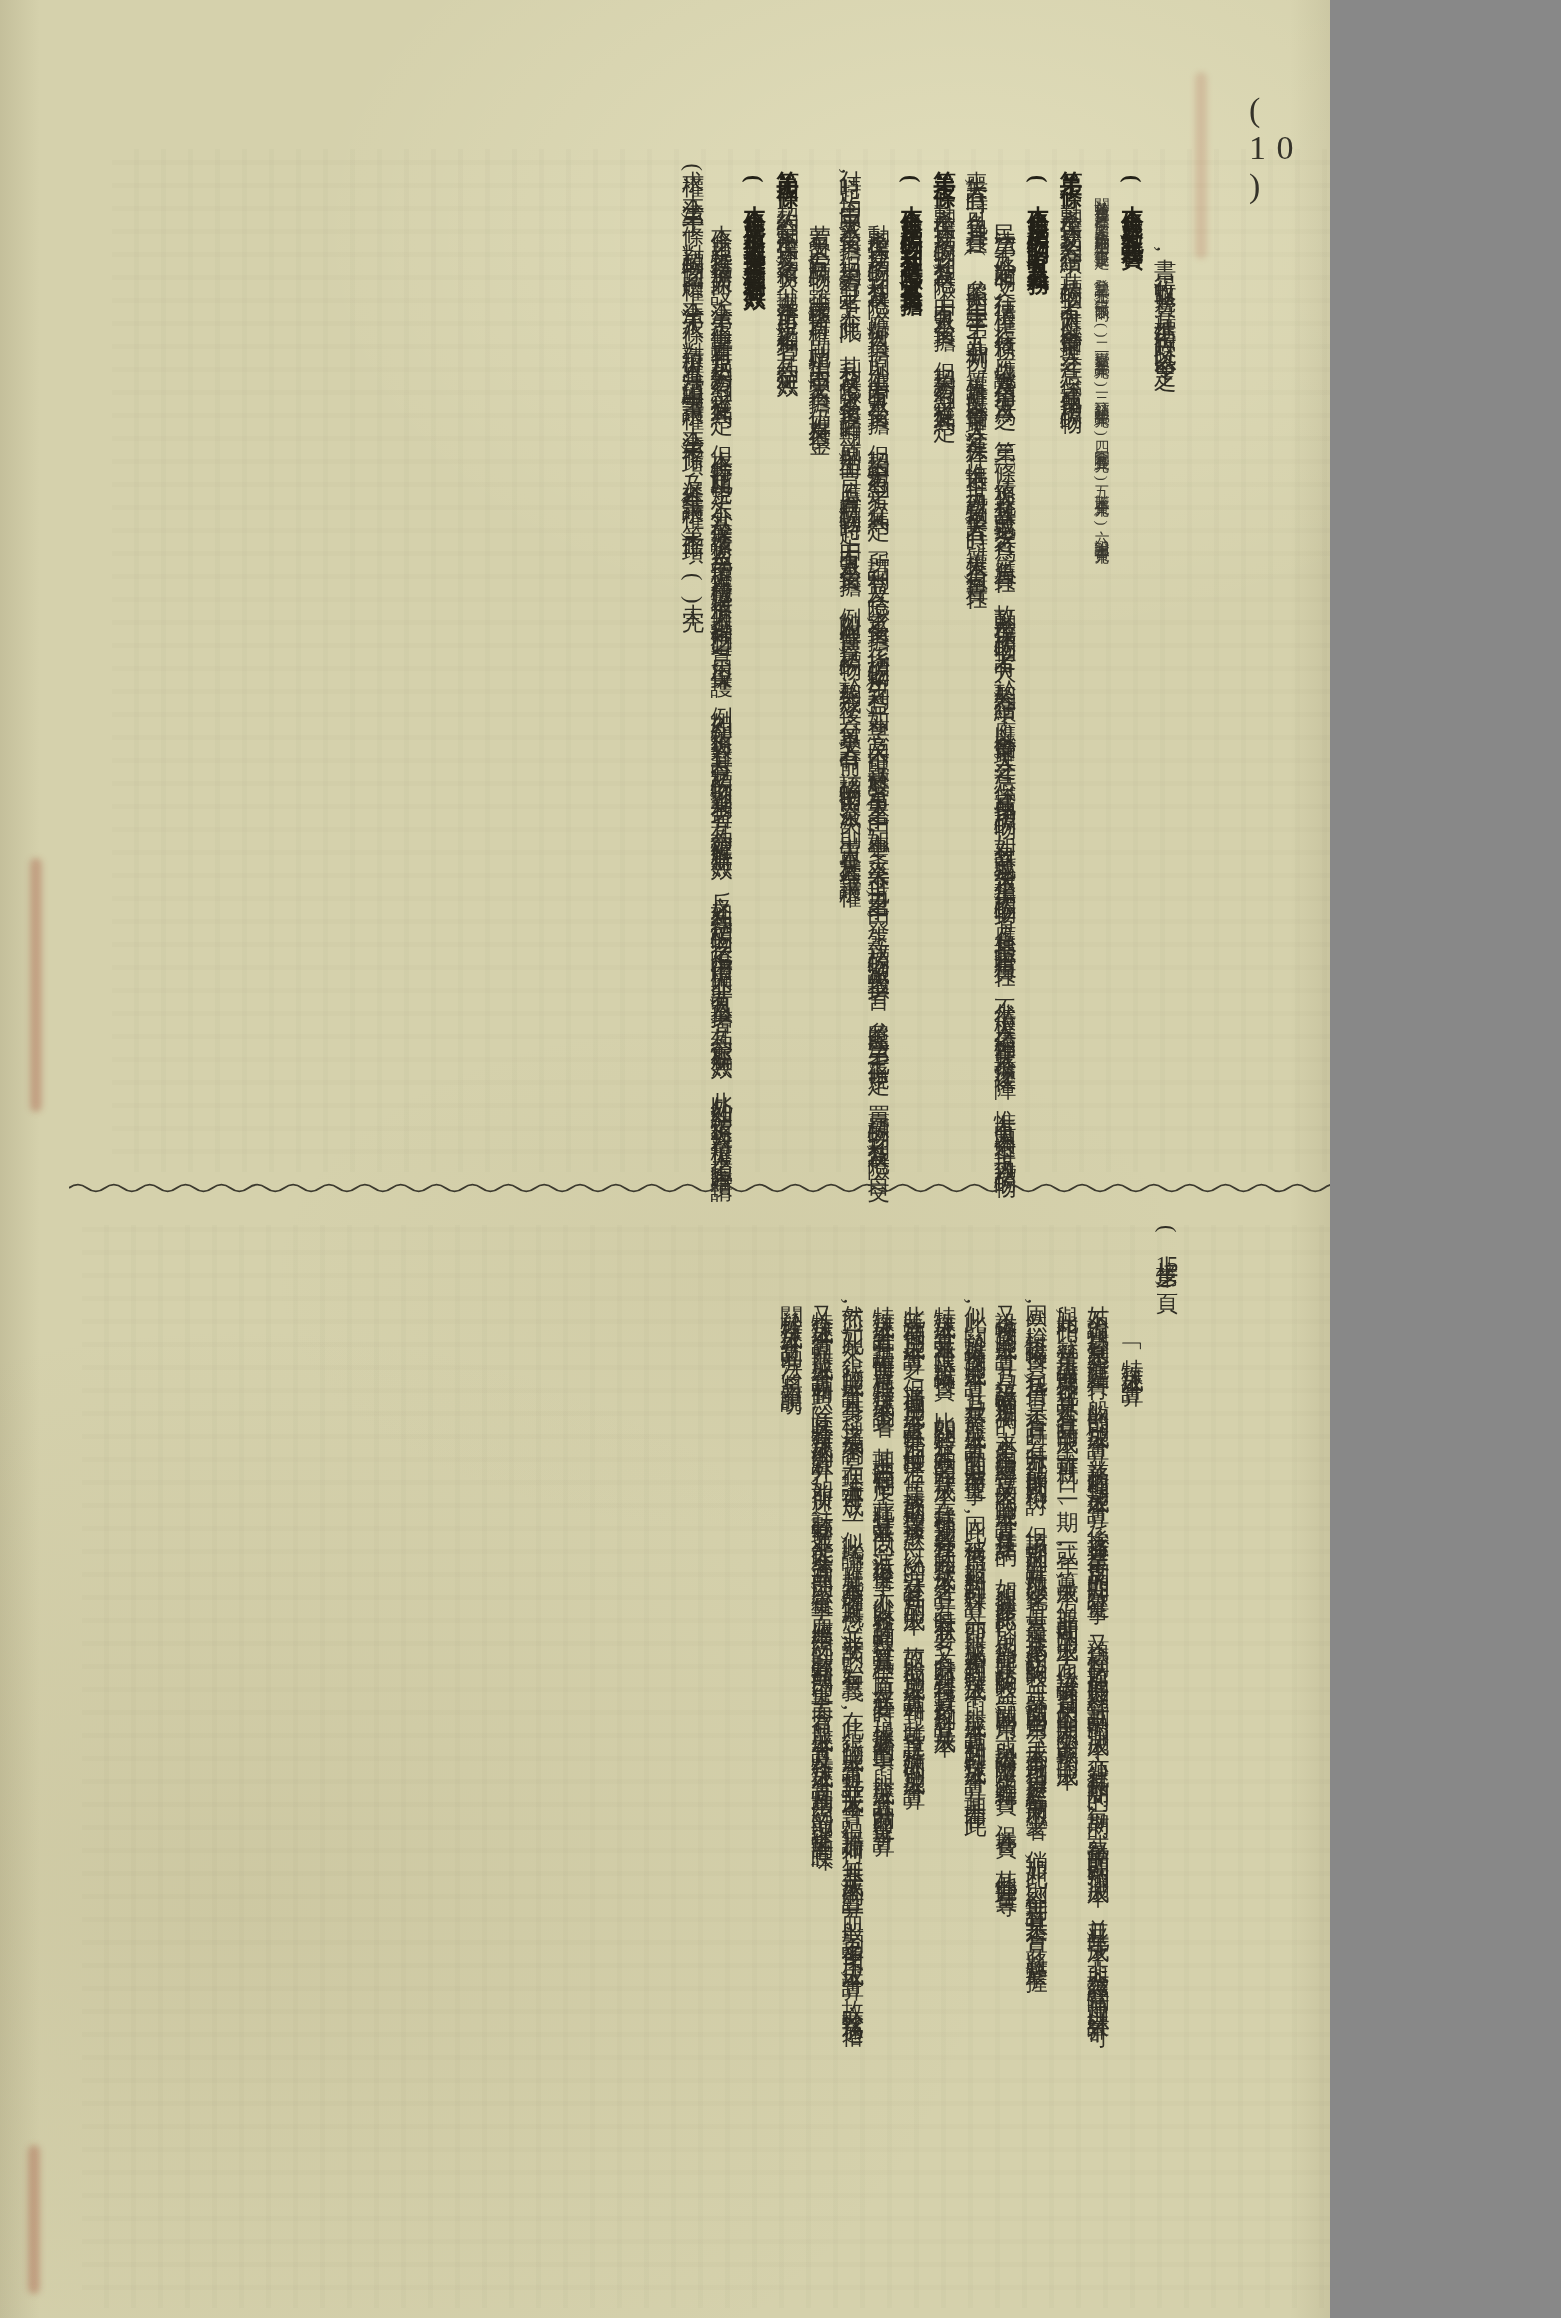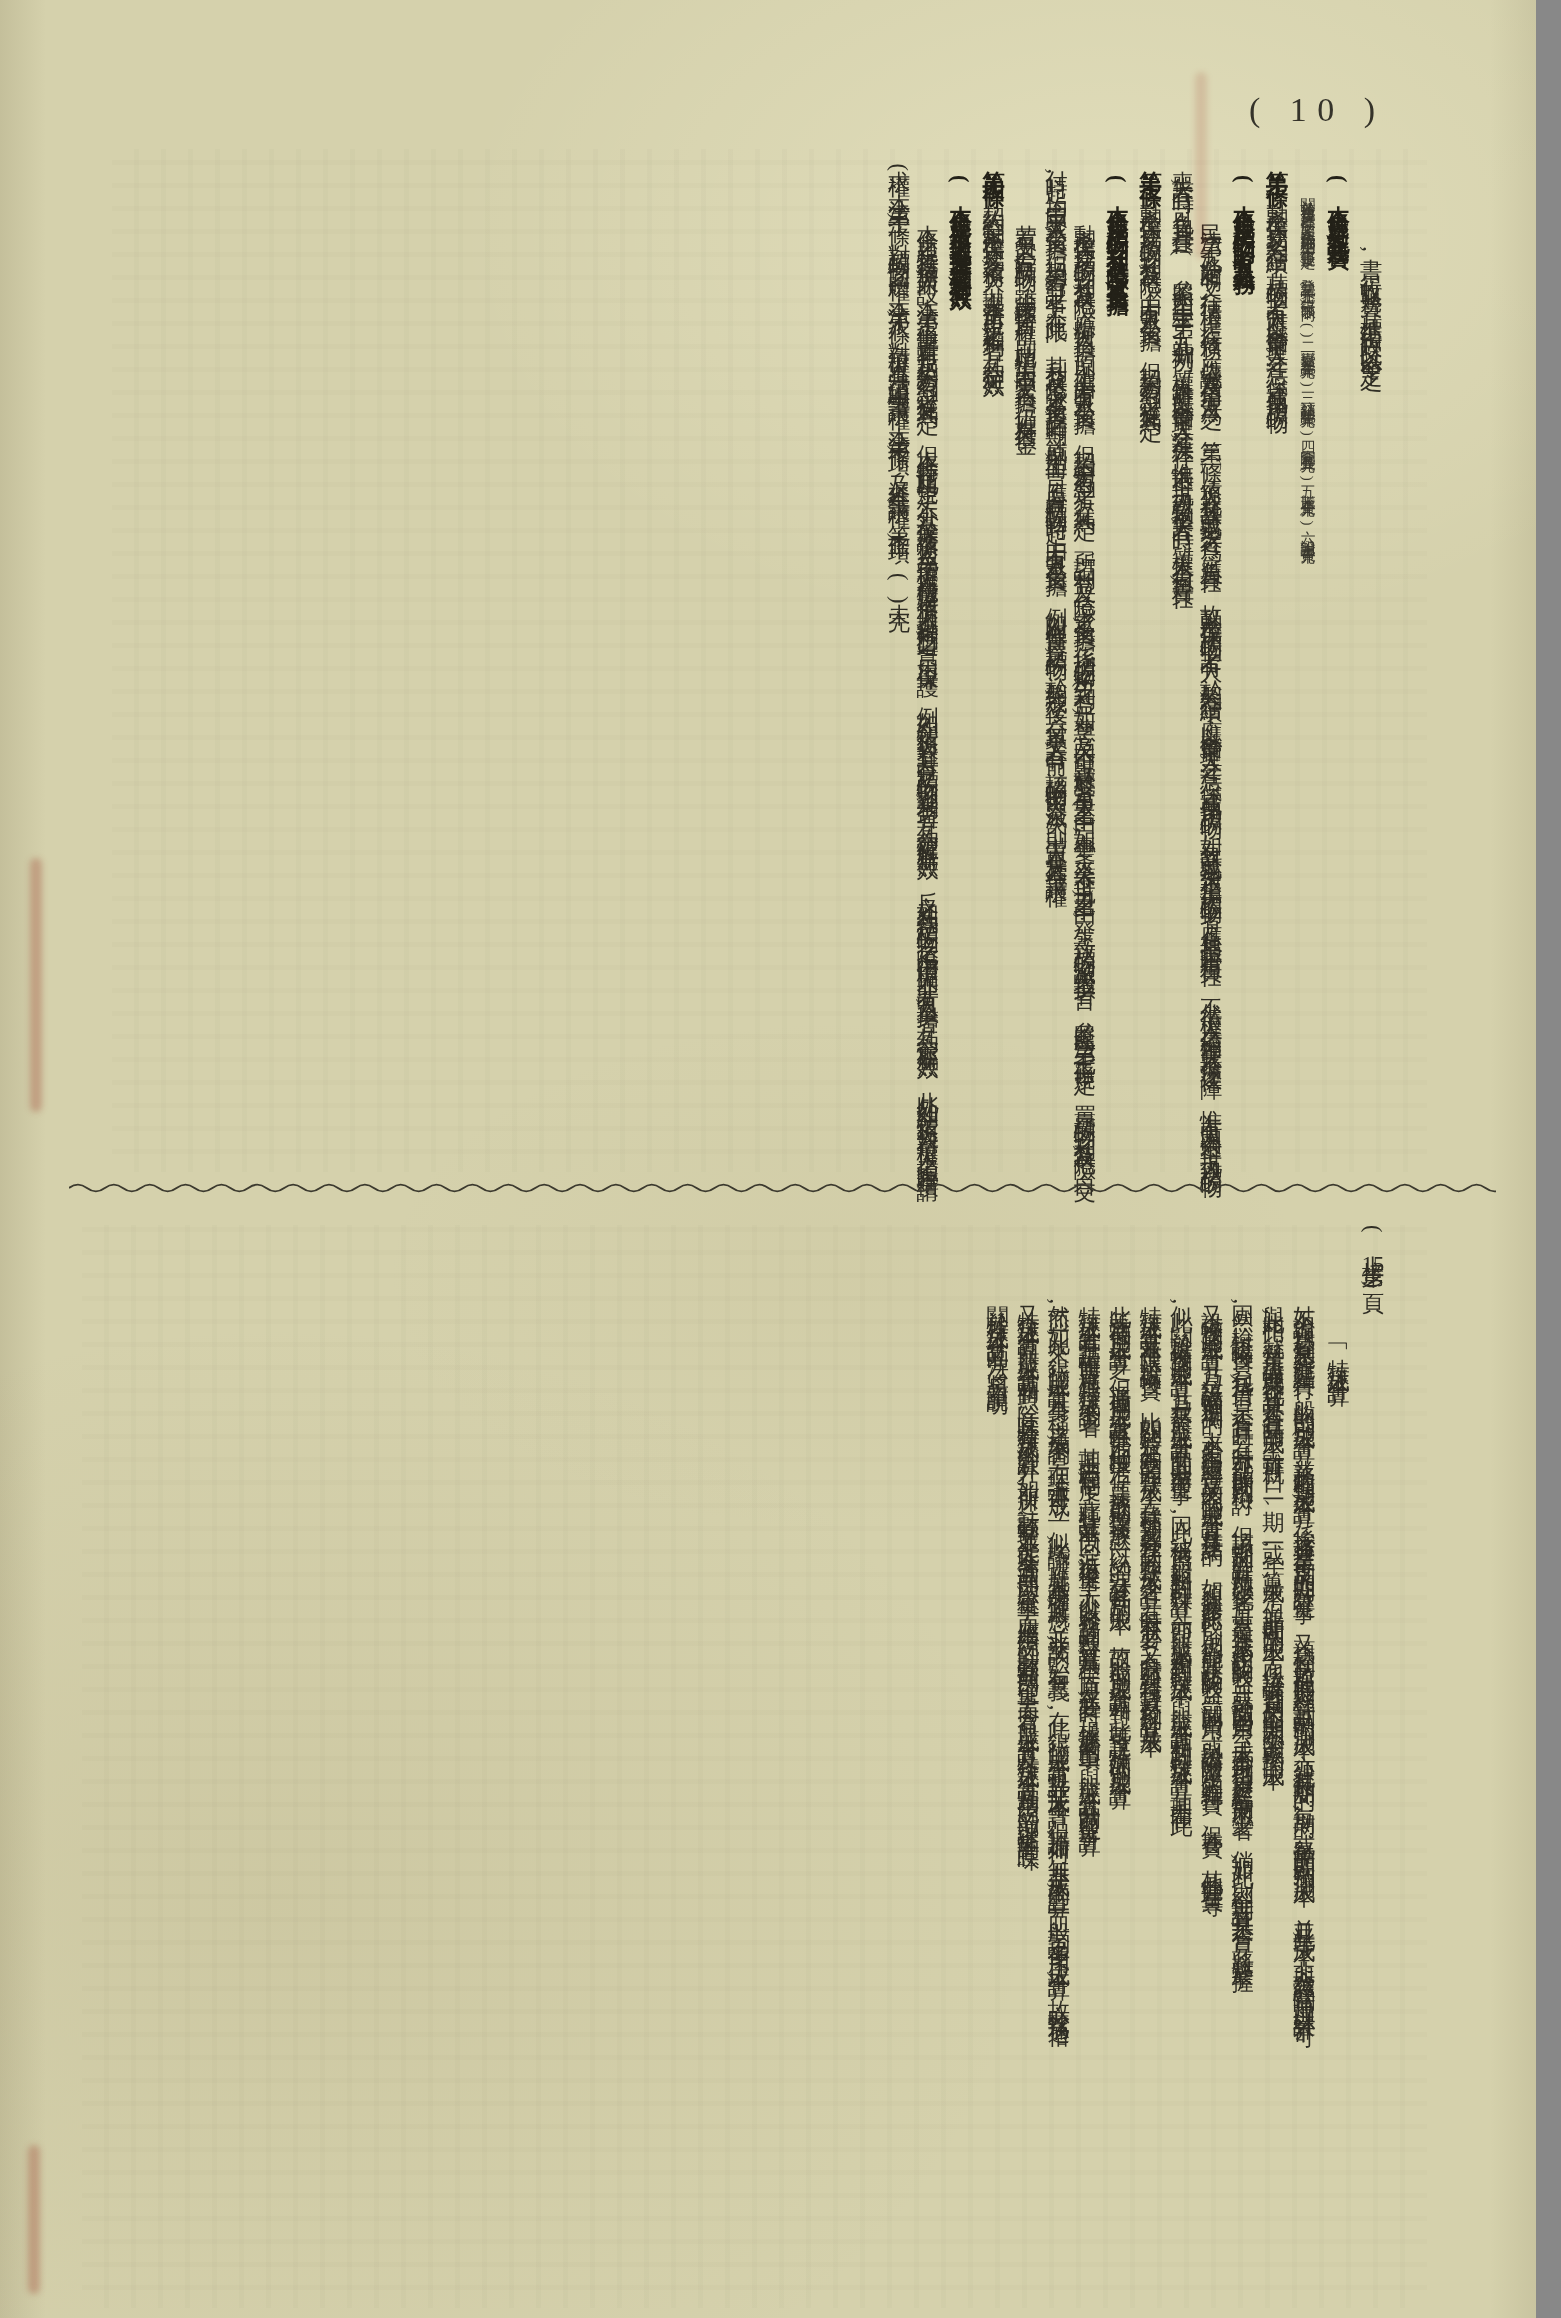--- a/index.html
+++ b/index.html
@@ -1,26 +1,25 @@
 <!DOCTYPE html>
 <html style="font-size:12px"><head>
 <meta charset="utf-8">
 <style>
   html,body { margin:0; padding:0; background:#888; }
   .page {
-    position:relative; width:1506px; height:2319px; overflow:hidden;
+    position:relative; width:1330px; height:2319px; overflow:hidden;
     font-family:"Liberation Serif","DejaVu Serif",serif;
     color:#2f2d24;
     background:
       radial-gradient(1046px 672px at 72% 10%, rgba(255,252,225,.28), rgba(255,255,255,0) 62%),
       radial-gradient(1270px 971px at 18% 82%, rgba(135,122,78,.10), rgba(0,0,0,0) 60%),
       radial-gradient(672px 373px at 55% 55%, rgba(150,138,92,.06), rgba(0,0,0,0) 70%),
       linear-gradient(90deg, rgba(92,82,50,.14), rgba(0,0,0,0) 3%, rgba(0,0,0,0) 97%, rgba(92,82,50,.10)),
       #d5d1ac;
-    padding-left: 30px;
   }
   
   .ghost {
     position:absolute; pointer-events:none; opacity:.55;
     background:
       repeating-linear-gradient(90deg, rgba(0,0,0,0) 0 22.4px, rgba(95,92,70,.055) 22.4px 27px),
       repeating-linear-gradient(0deg, rgba(0,0,0,0) 0 18px, rgba(95,92,70,.045) 18px 23px);
     filter:blur(0.7px);
   }
   .bleed {

